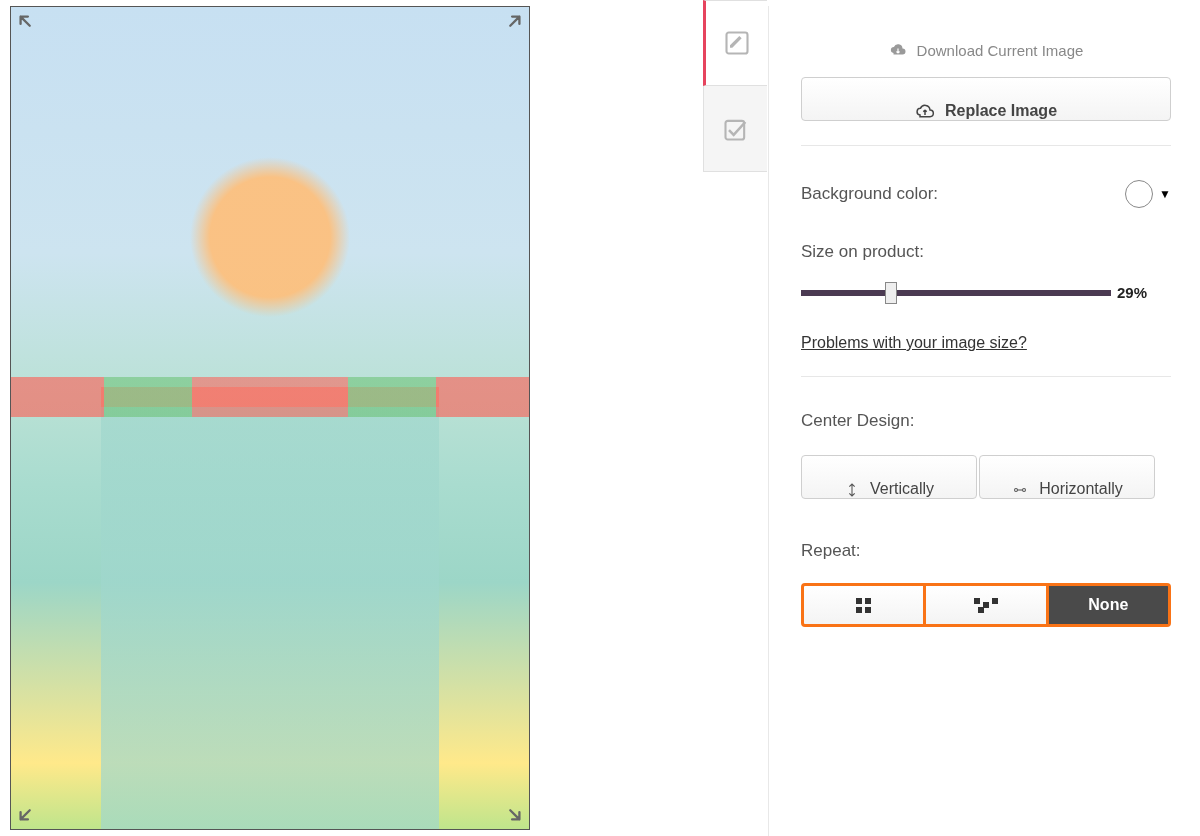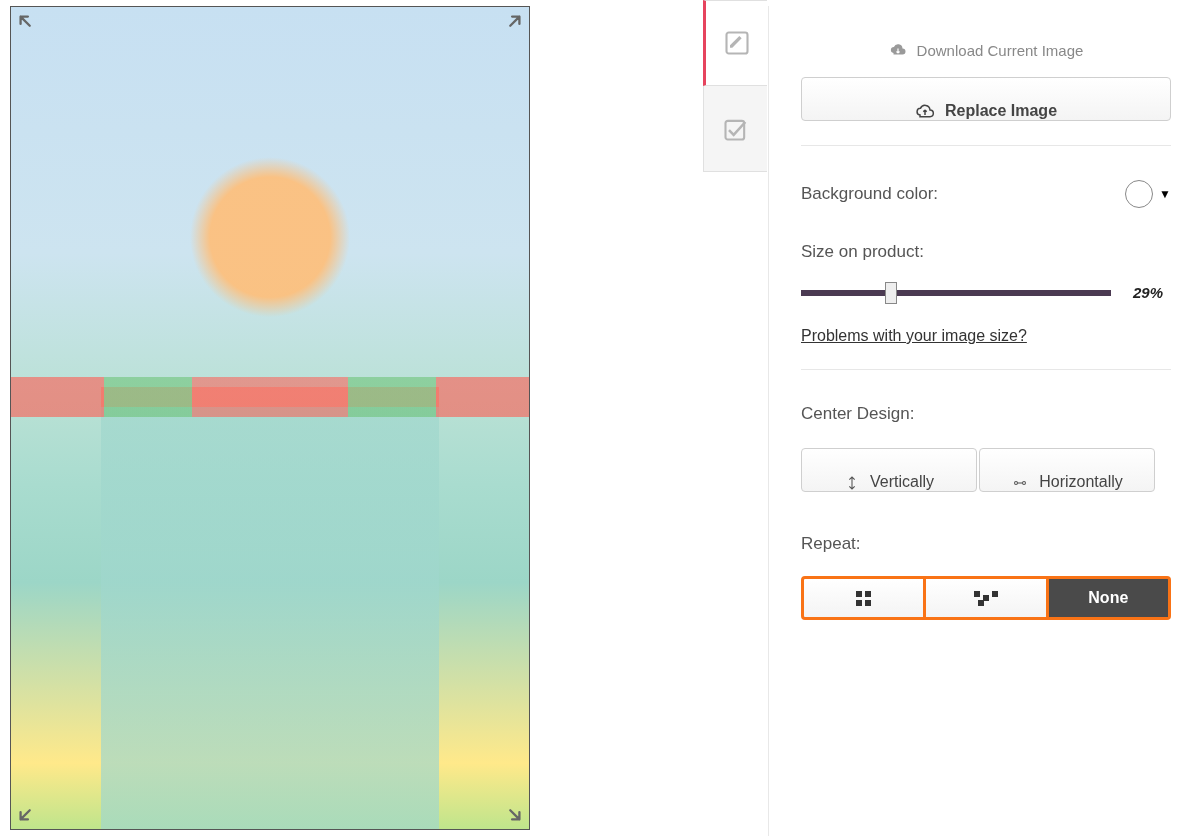--- a/index.html
+++ b/index.html
@@ -132,34 +132,34 @@
   }
   .hr { border-top: 1px solid #e7e7e7; width: 370px; margin-top: 24px; }
   .row { display: flex; align-items: center; }
 
   .bg-color-row { margin-top: 34px; justify-content: space-between; width: 370px; align-items: center; }
   .color-swatch {
     width: 28px; height: 28px; border: 1px solid #888; border-radius: 50%;
   }
   .dropdown-caret { font-size: 12px; margin-left: 6px; }
 
-  .slider-wrap { margin-top: 22px; width: 370px; display:flex; align-items:center; gap:22px;font-style:italic;}
+  .slider-wrap { margin-top: 22px; width: 370px; display:flex; align-items:center; gap:6px;}
   .slider-track {
     position: relative; flex: 0 0 310px; height: 6px;
     background: #4b3a52;
   }
   .slider-thumb {
     position: absolute; top: -8px; width: 12px; height: 22px;
     border: 1px solid #888; background: #eee;
     transform: translateX(-50%);
   }
   .slider-value { font-weight: 700; color: #222; font-size: 15px; }
   .help-link {
     display: inline-block;
-    margin-top: 26px;
+    margin-top: 33px;
     font-size: 16px;
     color: #333;
     text-decoration: underline;
     cursor: pointer;
   }
 
   .center-buttons { margin-top: 24px; display: flex; gap: 2px; }
 
   .repeat-group {
     margin-top: 22px;

